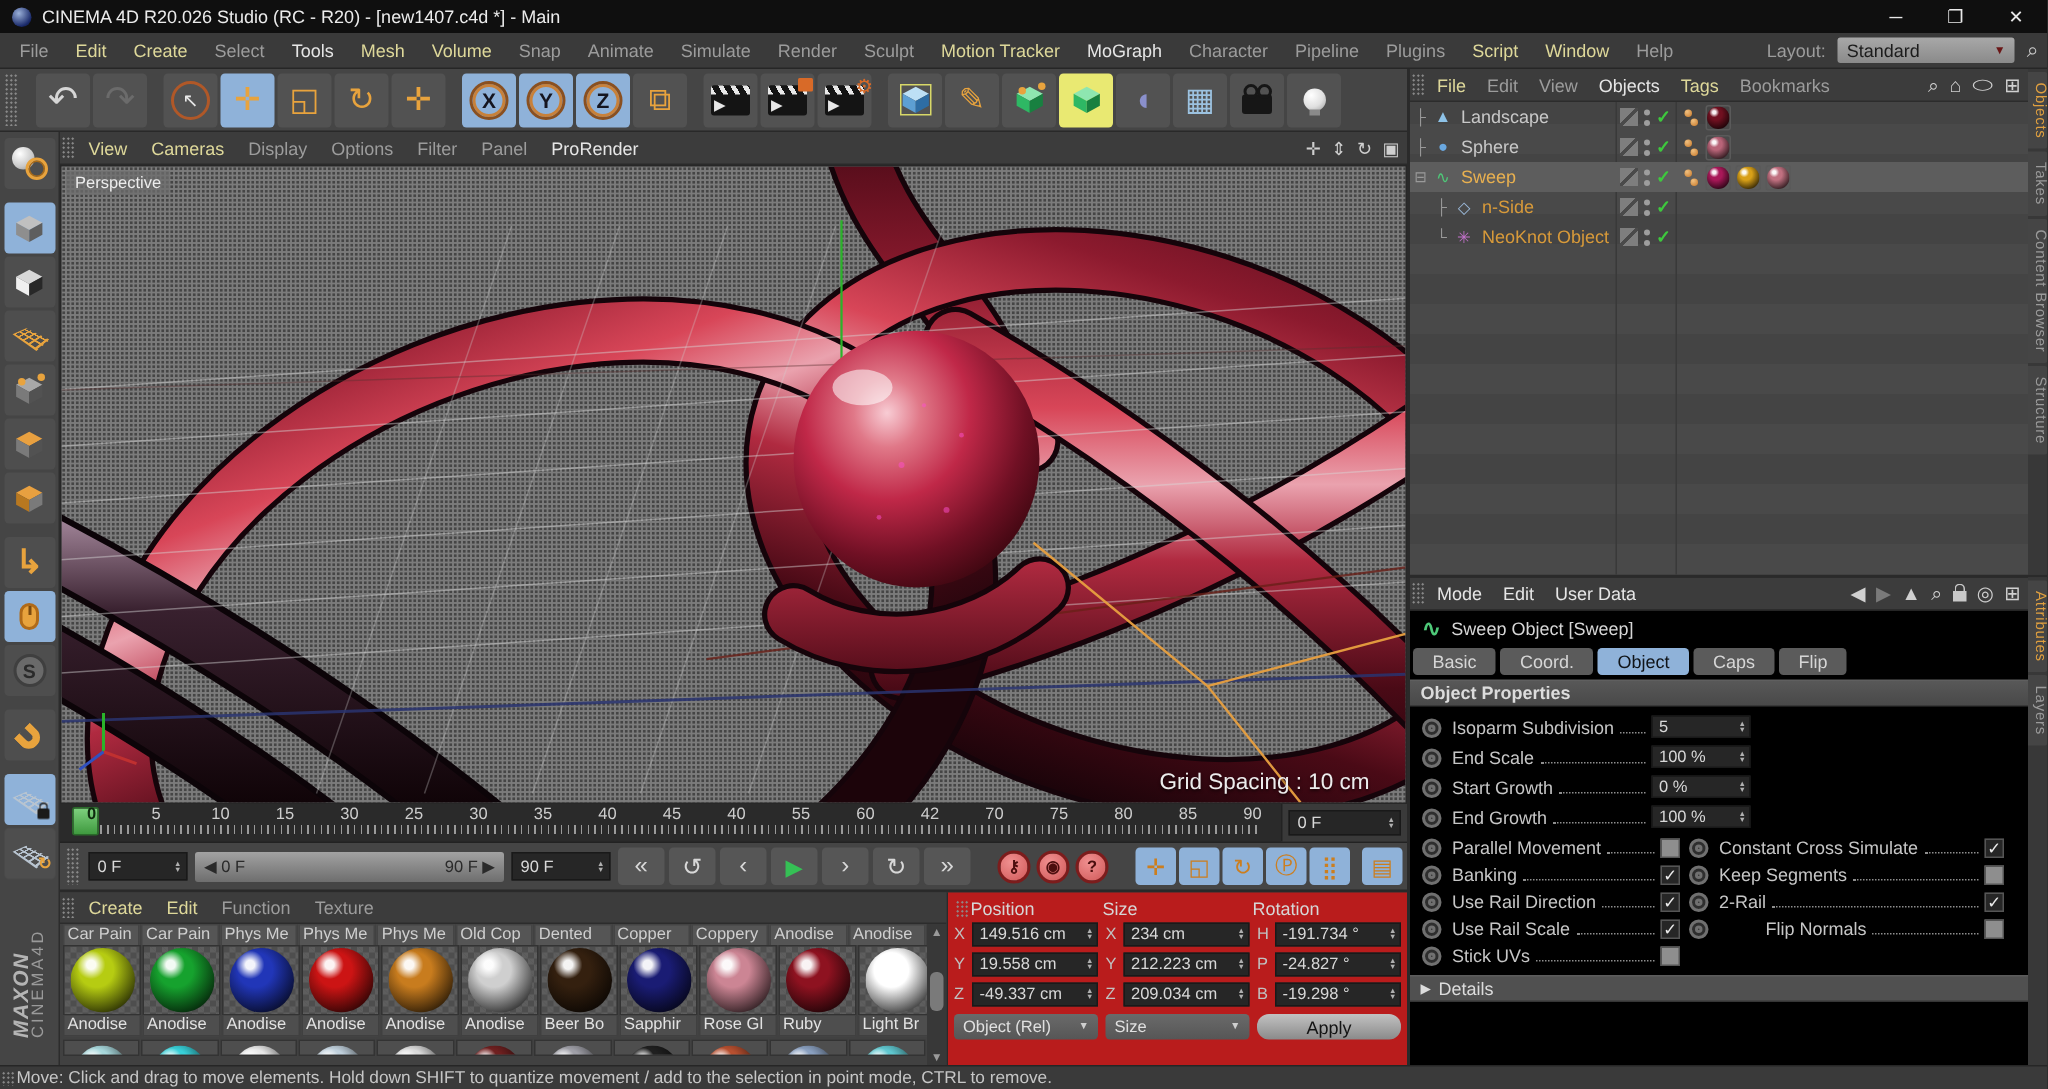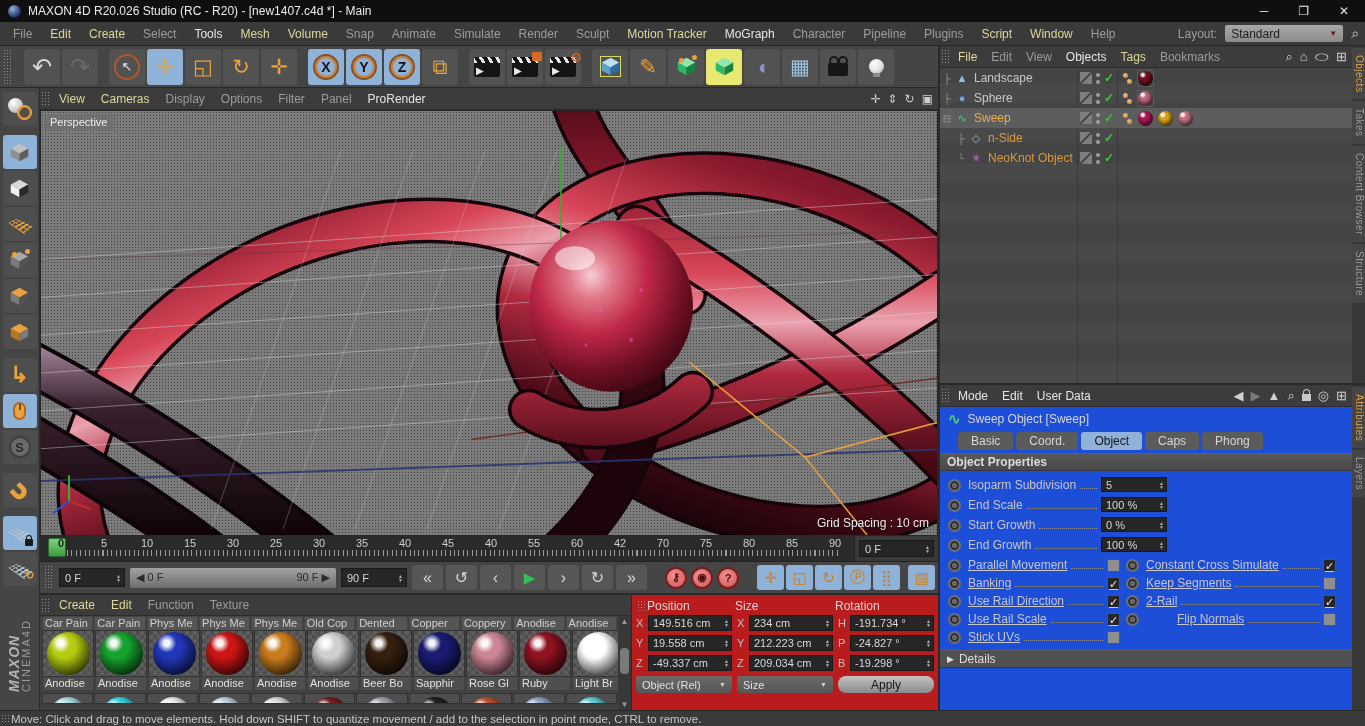--- a/index.html
+++ b/index.html
@@ -83,21 +83,21 @@
   
   .center{flex:1;display:flex;flex-direction:column;background:#3c3c3c;}
   #vp-menu-row{height:22px;background:#3c3c3c;display:flex;align-items:center;border-bottom:1px solid #2a2a2a;}
   #vp-menu-row .mi{padding:0 8px;line-height:22px;font-size:12px;}
   .vp-corner{margin-left:auto;display:flex;gap:7px;padding-right:5px;color:#cfcfcf;font-size:12px;}
   .vp-canvas{height:426px;position:relative;border:1px solid #272727;background-color:#7b7b7b;
      background-image:radial-gradient(#454545 1px,transparent 1px);background-size:3px 3px;overflow:hidden;}
   .vp-canvas svg{position:absolute;inset:0;width:100%;height:100%;}
   .vp-label{position:absolute;top:3px;left:3px;background:rgba(110,110,110,.75);color:#ececec;padding:0 6px;
      font-size:11px;line-height:16px;z-index:5;}
-  .vp-grid-label{position:absolute;right:8px;bottom:5px;color:#ececec;font-size:12px;z-index:5;text-shadow:0 1px 2px rgba(0,0,0,.6);}
+  .vp-grid-label{position:absolute;right:24px;bottom:5px;color:#ececec;font-size:15px;z-index:5;text-shadow:0 1px 2px rgba(0,0,0,.6);}
   
   #ruler-row{height:26px;display:flex;align-items:stretch;background:#2a2a2a;border-bottom:1px solid #222;}
   .ruler{flex:1;position:relative;display:flex;flex-direction:column;justify-content:flex-start;padding:1px 6px 0 6px;}
   .tick-labels{display:flex;justify-content:space-between;padding:0 4px 0 6px;position:relative;z-index:2;}
   .tick-labels span{font-size:11px;color:#cdcdcd;width:18px;text-align:center;}
   .tick-labels span.dark{color:#0e2a0e;font-weight:bold;}
   .tick-strip{height:6px;margin:1px 10px 0 12px;background:repeating-linear-gradient(90deg,#9a9a9a 0 1px,transparent 1px 4.45px);}
   .playhead{position:absolute;left:8px;top:2px;width:18px;height:19px;background:linear-gradient(#7ed07e,#3f9a3f);
      border:1px solid #2a6a2a;border-radius:2px;z-index:1;}
   .frame-spin{width:84px;background:#3a3a3a;border-left:1px solid #222;display:flex;align-items:center;padding:0 4px;}
@@ -191,37 +191,37 @@
      background:radial-gradient(circle at 35% 30%,#f0c080,#c87828);}
   .odots::before{left:0;top:1px;} .odots::after{left:4px;top:7px;}
   .mball{width:17px;height:17px;border-radius:2px;border:1px solid #5a5a5a;display:flex;align-items:center;justify-content:center;}
   .mball i{width:15px;height:15px;border-radius:50%;display:block;}
   .vtabs{width:13px;background:#383838;display:flex;flex-direction:column;gap:2px;padding-top:2px;}
   .vtab{writing-mode:vertical-rl;font-size:10px;color:#9a9a9a;background:#454545;padding:7px 0;text-align:center;
      border-radius:0 2px 2px 0;letter-spacing:.5px;}
   .vtab.active{color:#e0a040;}
   
   .attr{flex:1;display:flex;}
-  .attr-main{flex:1;display:flex;flex-direction:column;background:#1d4ed8;}
+  .attr-main{flex:1;display:flex;flex-direction:column;background:#000000;}
   .attr-title{height:24px;display:flex;align-items:center;gap:7px;padding:0 8px;font-size:12px;color:#d6d6d6;}
   .sweepglyph{color:#4ec878;font-weight:bold;font-size:15px;}
-  .attr-tabs{display:flex;gap:3px;padding:1px 6px 3px 18px;}
+  .attr-tabs{display:flex;gap:3px;padding:1px 6px 3px 2px;}
   .atab{padding:2px 13px;background:#5b5b5b;border-radius:3px;color:#d6d6d6;font-size:12px;}
   .atab.active{background:#8fb2d9;color:#101418;}
   .attr-section{height:18px;background:linear-gradient(#585858,#494949);border-top:1px solid #5f5f5f;
      border-bottom:1px solid #383838;display:flex;align-items:center;padding:0 7px;font-weight:bold;color:#dcdcdc;font-size:12px;}
   .attr-fields{padding:6px 8px 2px 8px;display:flex;flex-direction:column;gap:5px;}
   .afrow{display:flex;align-items:flex-end;height:15px;}
   .kf{width:13px;height:13px;border-radius:50%;background:#2e2e2e;border:2px solid #707070;flex:none;
       box-shadow:inset 0 0 0 2px #2e2e2e, inset 0 0 0 4px #707070;margin-right:7px;}
   .lblwrap{width:133px;display:flex;align-items:baseline;flex:none;color:#c6c6c6;}
   .lblwrap .dots{flex:1;border-bottom:1px dotted #8e8e8e;margin:0 4px 3px 4px;}
   .afield{width:66px;height:15px;background:#262626;border:1px solid #191919;display:flex;align-items:center;
      padding:0 2px 0 4px;color:#d8d8d8;font-size:11px;}
-  .attr-checks{display:flex;padding:4px 8px;gap:6px;text-decoration:underline;}
+  .attr-checks{display:flex;padding:4px 8px;gap:6px;}
   .ckcol{display:flex;flex-direction:column;gap:4px;}
   .ckcol.c1{width:172px;} .ckcol.c2{width:210px;}
   .crow{display:flex;align-items:center;height:14px;}
   .cb{width:13px;height:13px;background:#8e8e8e;border:1px solid #555;flex:none;text-align:center;line-height:12px;}
   .cb.on{background:#262626;color:#ececec;font-size:11px;}
   .attr-details{height:18px;background:#505050;border-top:1px solid #5c5c5c;border-bottom:1px solid #353535;
      display:flex;align-items:center;gap:5px;padding:0 7px;color:#dcdcdc;font-size:12px;margin-top:2px;}
   .attr-details .tri{font-size:9px;}
   .ci-lock{width:9px;height:7px;background:#c8c8c8;position:relative;margin-top:4px;display:inline-block;}
   .ci-lock::before{content:"";position:absolute;left:1px;top:-5px;width:5px;height:4px;border:1.5px solid #c8c8c8;
@@ -245,21 +245,21 @@
       <path d="M2 7.5 12 13v9L2 16.5Z" style="fill:var(--l,#777)"></path>
       <path d="M22 7.5 12 13v9l10-5.5Z" style="fill:var(--r,#555)"></path>
     </symbol>
   </defs>
 </svg>
 
 <div class="app">
 
   <div id="titlebar">
     <span class="appicon"></span>
-    <span>MAXON 4D R20.026 Studio (RC - R20) - [new1407.c4d *] - Main</span>
+    <span>CINEMA 4D R20.026 Studio (RC - R20) - [new1407.c4d *] - Main</span>
     <span class="win-btns">
       <span>─</span>
       <span>❐</span>
       <span>✕</span>
     </span>
   </div>
 
   <div id="menubar">
     <span id="main-menu" style="display:flex">
         <span class="mi tone-d">File</span>
@@ -1036,21 +1036,21 @@
           </div>
           <div class="attr-title">
             <span class="sweepglyph">∿</span>
             <span>Sweep Object [Sweep]</span>
           </div>
           <div class="attr-tabs" id="attr-tabs">
               <span class="atab">Basic</span>
               <span class="atab">Coord.</span>
               <span class="atab active">Object</span>
               <span class="atab">Caps</span>
-              <span class="atab">Phong</span>
+              <span class="atab">Flip</span>
             </div>
           <div class="attr-section">
             <span>Object Properties</span>
           </div>
           <div class="attr-fields" id="attr-fields">
               <div class="afrow">
                 <span class="kf"></span>
                 <span class="lblwrap">
                   <span>Isoparm Subdivision</span>
                   <span class="dots"></span>

